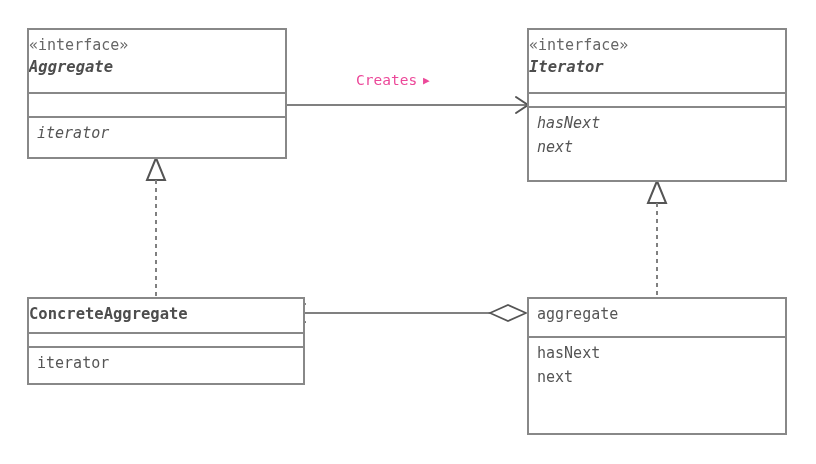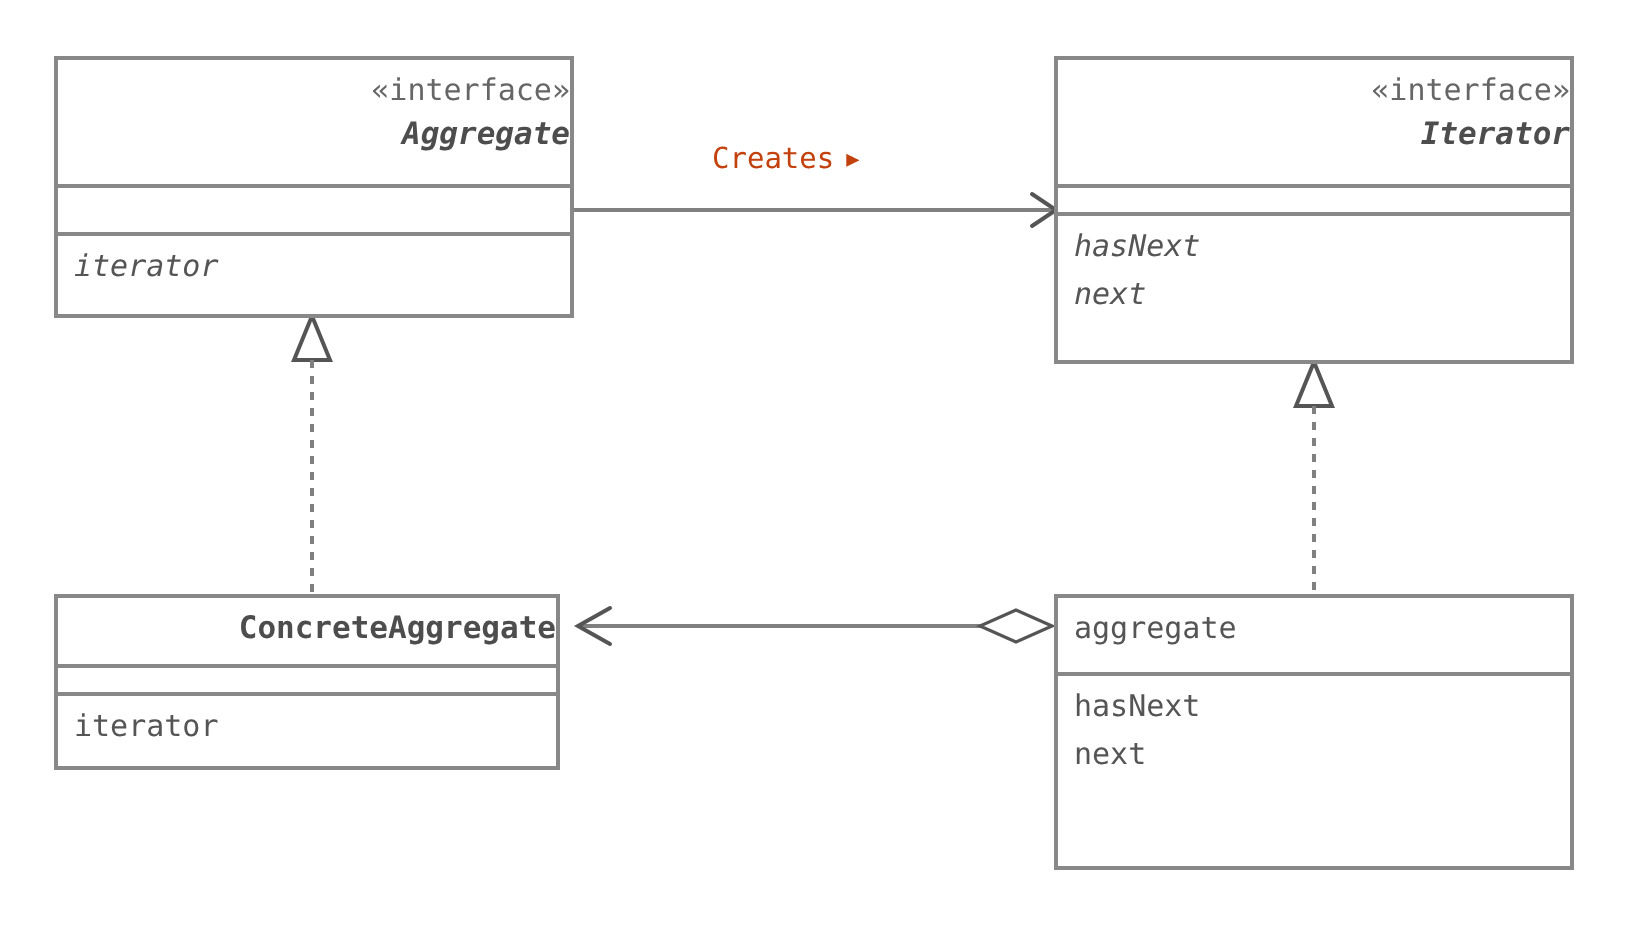--- a/index.html
+++ b/index.html
@@ -29,21 +29,21 @@
   }
   .compartment {
     box-sizing: border-box;
     width: 100%;
     overflow: hidden;
   }
   .compartment + .compartment {
     border-top: 2px solid #888888;
   }
   .head {
-    text-align: right;
+    text-align: left;
     color: #555555;
     padding-top: 5px;
     padding-bottom: 5px;
   }
   .stereotype {
     font-family: "DejaVu Sans Mono", monospace;
     font-size: 15px;
     color: #666666;
     line-height: 21px;
     letter-spacing: 0px;
@@ -74,21 +74,21 @@
   .member.italic {
     font-style: italic;
   }
   .empty-compartment {
     height: 24px;
   }
   .edge-label {
     position: absolute;
     font-family: "DejaVu Sans Mono", monospace;
     font-size: 14.5px;
-    color: #c2410c;
+    color: #ec4899;
     white-space: nowrap;
   }
   svg.overlay {
     position: absolute;
     left: 0;
     top: 0;
     width: 816px;
     height: 464px;
     pointer-events: none;
   }
@@ -138,21 +138,21 @@
       <div class="stereotype">«interface»</div>
       <div class="typename abstract">Iterator</div>
     </div>
     <div class="compartment members" style="height:14px; padding:0;"></div>
     <div class="compartment members" style="height:74px;">
       <div class="member italic">hasNext</div>
       <div class="member italic">next</div>
     </div>
   </div>
 
-  <div class="uml-box" style="left:27px; top:297px; width:253px; height:88px;">
+  <div class="uml-box" style="left:27px; top:297px; width:278px; height:88px;">
     <div class="compartment head" style="height:33px; padding-top:4px;">
       <div class="typename concrete">ConcreteAggregate</div>
     </div>
     <div class="compartment members" style="height:14px; padding:0;"></div>
     <div class="compartment members" style="height:37px;">
       <div class="member">iterator</div>
     </div>
   </div>
 
   <div class="uml-box" style="left:527px; top:297px; width:260px; height:138px;">

